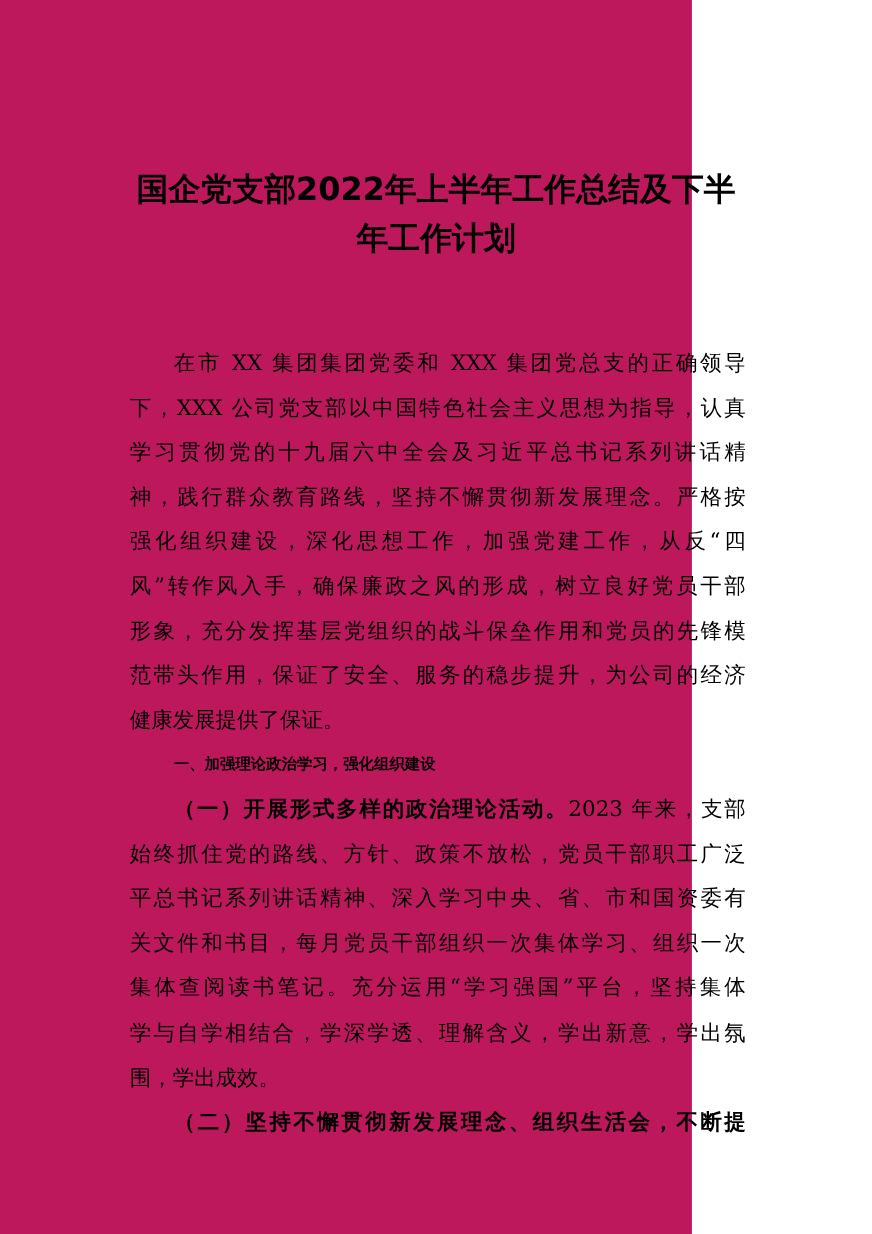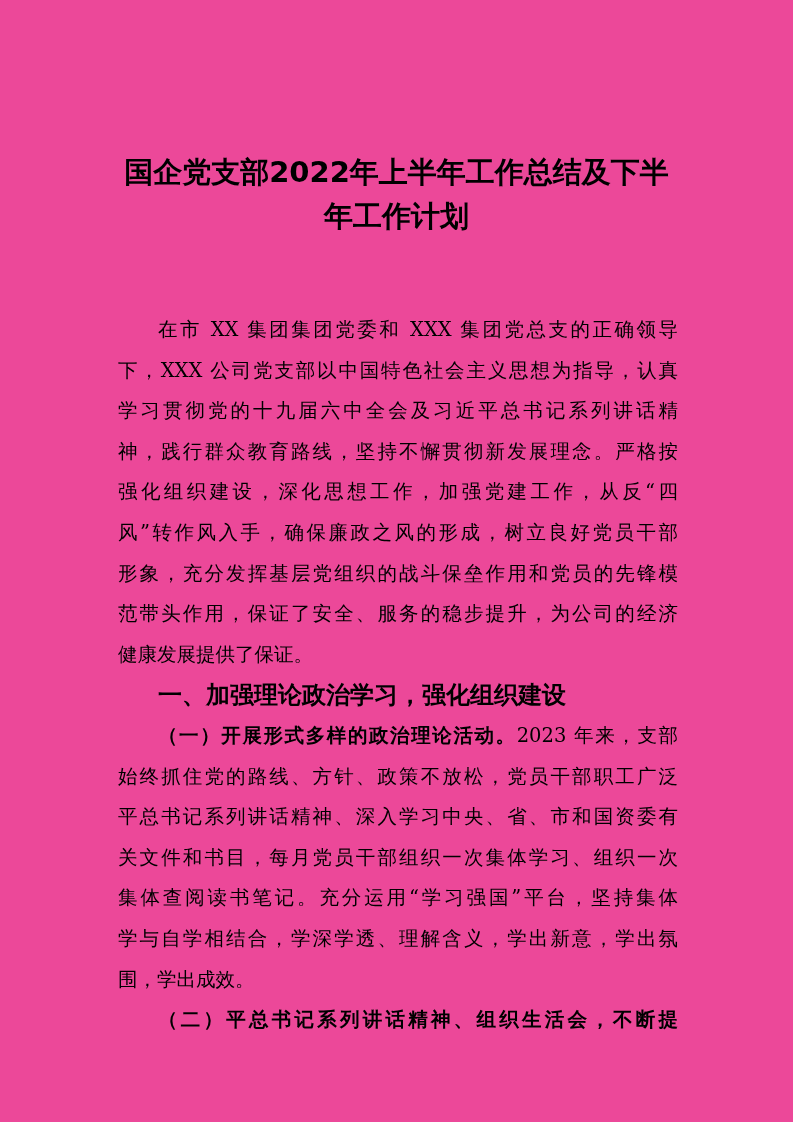--- a/index.html
+++ b/index.html
@@ -1,33 +1,33 @@
 <!DOCTYPE html>
 <html><head>
   <meta charset="utf-8">
   <style>
     html, body { margin: 0; padding: 0; background: #ffffff; }
     body { width: 793px; height: 1122px; position: relative; overflow: hidden; color: #000; }
-    .page { position: absolute; left: 0; top: 0; width: 793px; height: 1122px; background: #ec4899; }
+    .page { position: absolute; left: 0; top: 0; width: 629px; height: 1122px; background: #be185d; }
     .title {
       position: absolute; left: 100px; width: 593px; top: 150px;
       text-align: center;
       font-family: "DejaVu Sans", sans-serif;
       font-weight: bold; font-size: 29px; line-height: 44px;
     }
     .title .line { display: block; white-space: nowrap; }
     .body {
       position: absolute; left: 118px; width: 560px; top: 310px;
       font-family: "DejaVu Serif", serif;
       font-size: 19.5px; line-height: 40.6px;
     }
     .ln { display: block; white-space: nowrap; text-align: justify; text-align-last: justify; height: 40.6px; }
     .ln.last { text-align-last: left; }
     .indent { padding-left: 40px; }
-    .h1 { font-family: "DejaVu Sans", sans-serif; font-weight: bold; font-size: 24px; padding-left: 40px; text-align-last: left; }
+    .h1 { font-family: "DejaVu Sans", sans-serif; font-weight: bold; font-size: 14px; padding-left: 40px; text-align-last: left; }
     .h2 { font-weight: bold; }
   </style>
 </head>
 <body>
 
 <div class="page">
 
   <h1 class="title" style="margin:0;">
     <span class="line">国企党支部2022年上半年工作总结及下半</span>
     <span class="line">年工作计划</span>
@@ -52,16 +52,16 @@
     <div>
       <span class="ln indent"><b class="h2">（一）开展形式多样的政治理论活动。</b><span>2023 年来，支部</span></span>
       <span class="ln">始终抓住党的路线、方针、政策不放松，党员干部职工广泛</span>
       <span class="ln">平总书记系列讲话精神、深入学习中央、省、市和国资委有</span>
       <span class="ln">关文件和书目，每月党员干部组织一次集体学习、组织一次</span>
       <span class="ln">集体查阅读书笔记。充分运用“学习强国”平台，坚持集体</span>
       <span class="ln">学与自学相结合，学深学透、理解含义，学出新意，学出氛</span>
       <span class="ln last">围，学出成效。</span>
     </div>
 
-    <span class="ln indent h2">（二）平总书记系列讲话精神、组织生活会，不断提</span>
+    <span class="ln indent h2">（二）坚持不懈贯彻新发展理念、组织生活会，不断提</span>
 
   </div>
 </div>
 
 </body></html>

